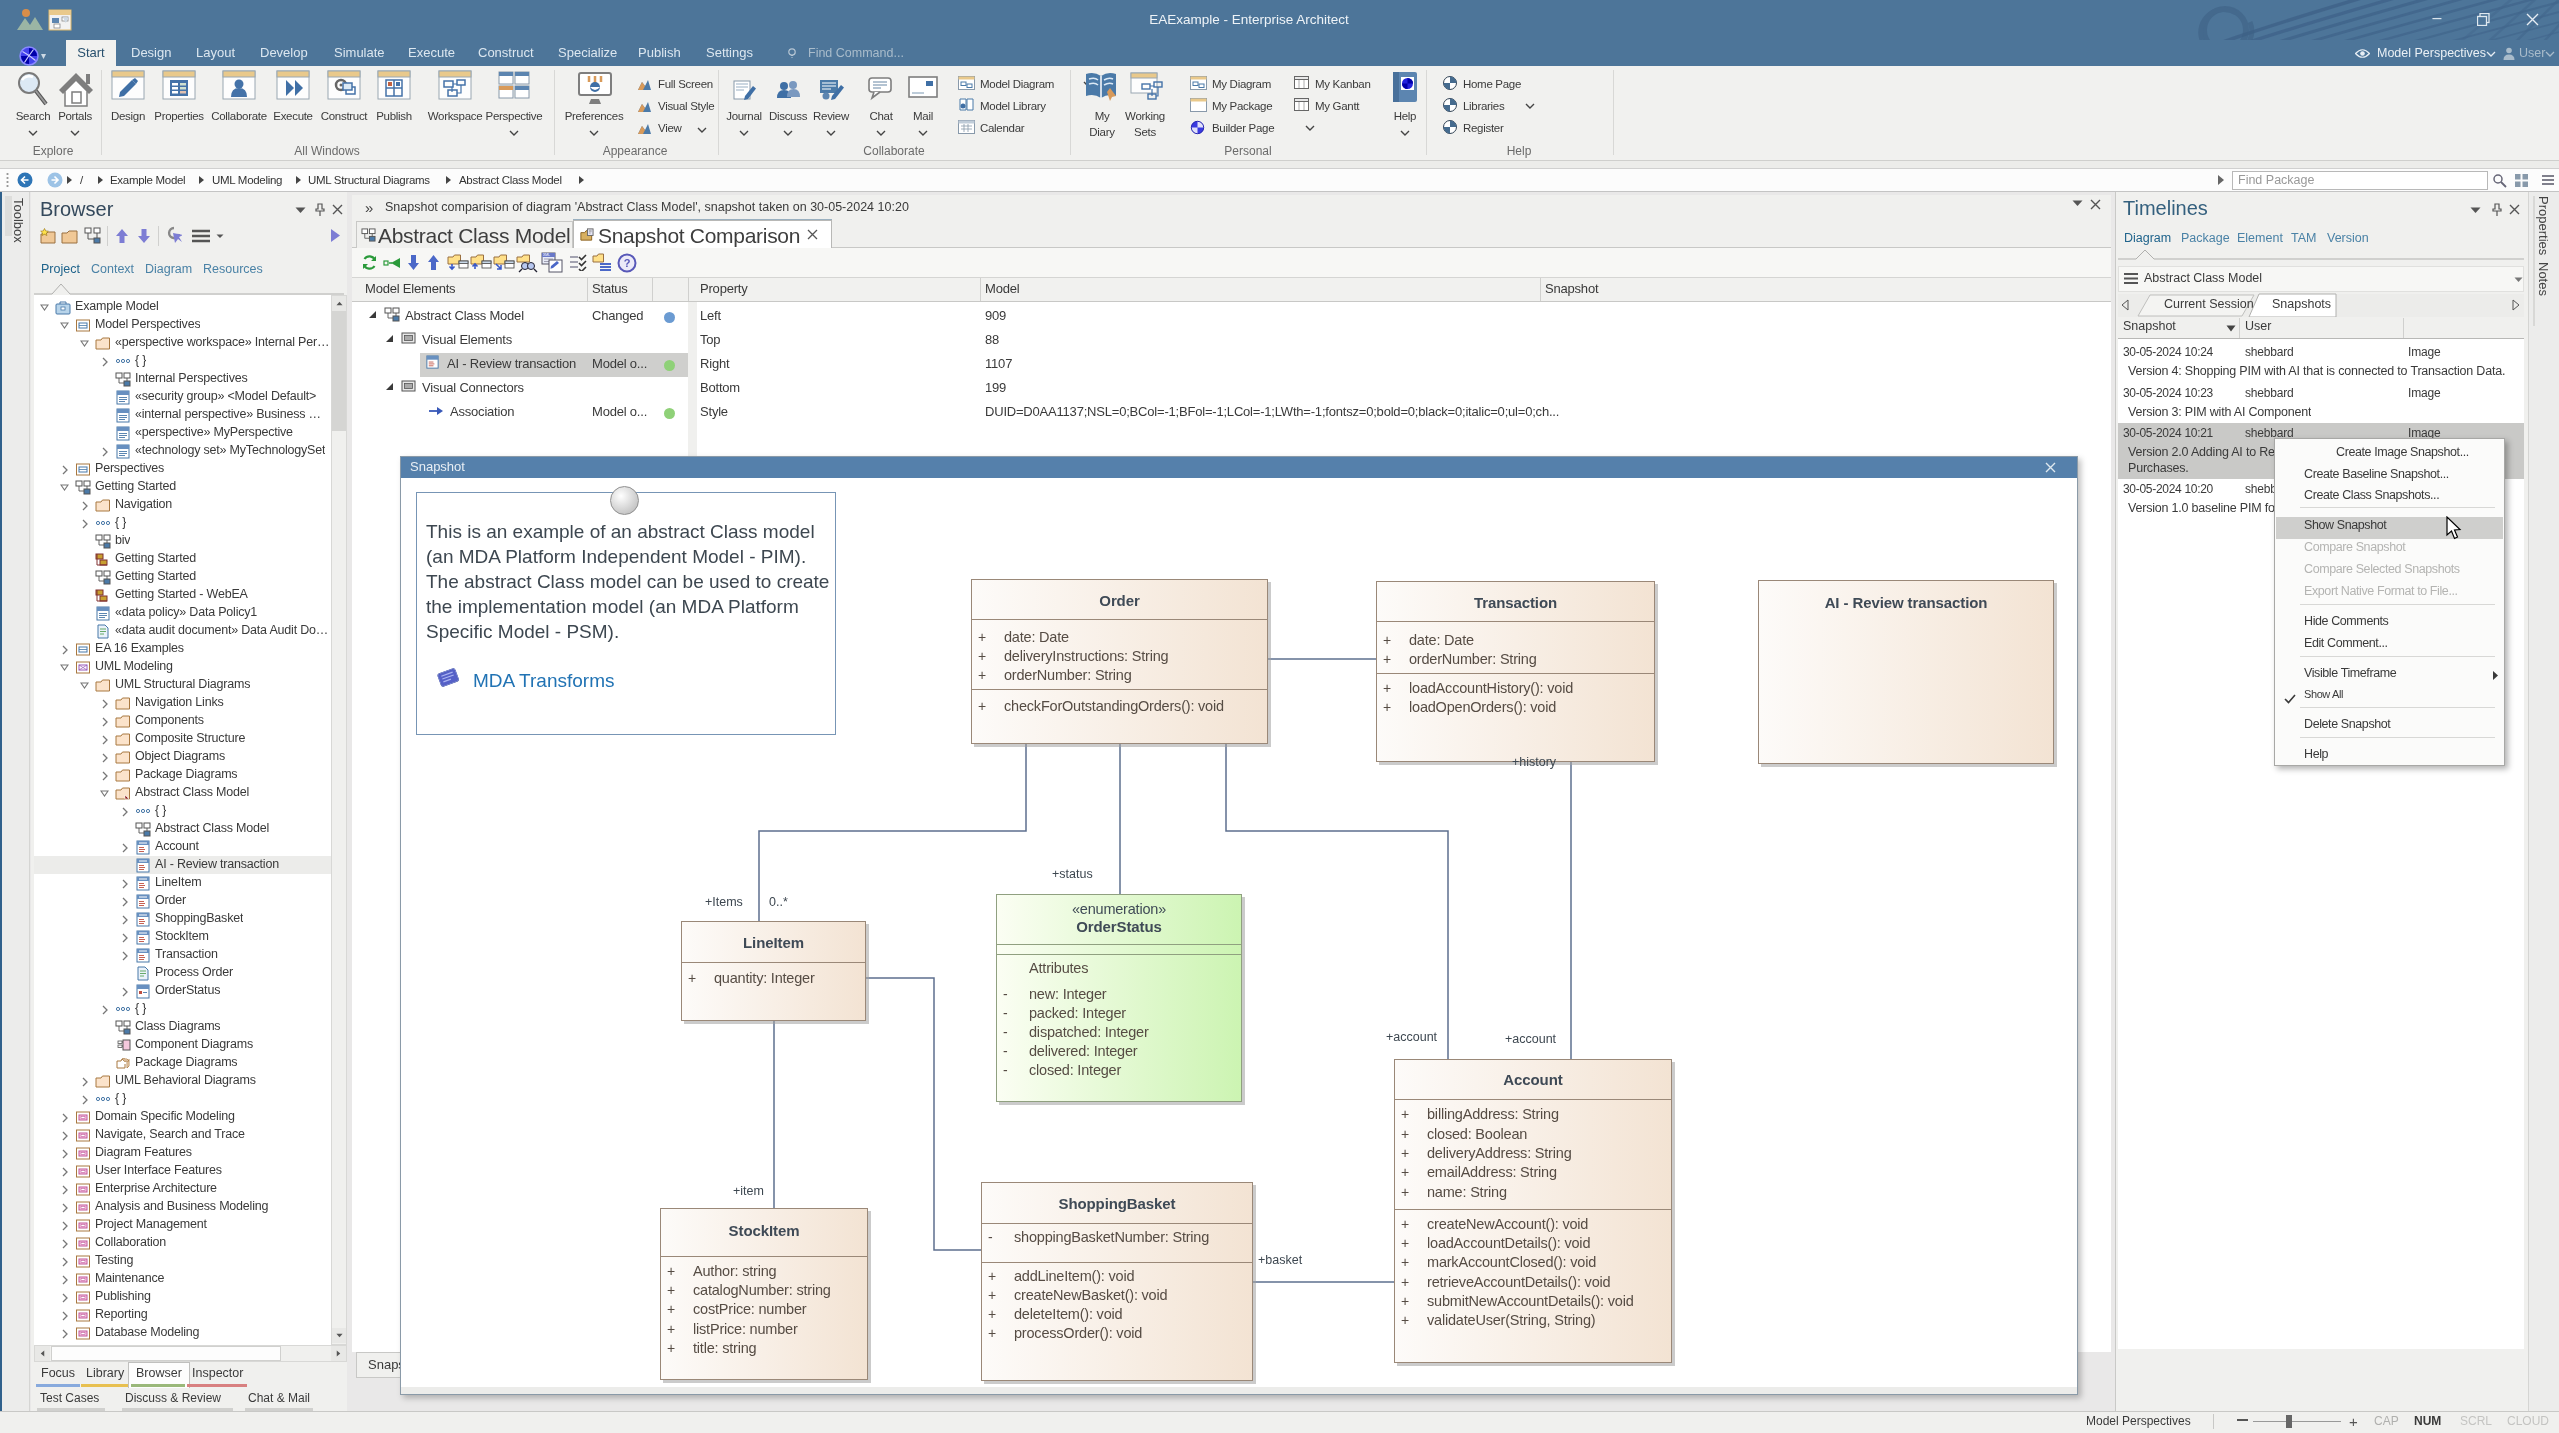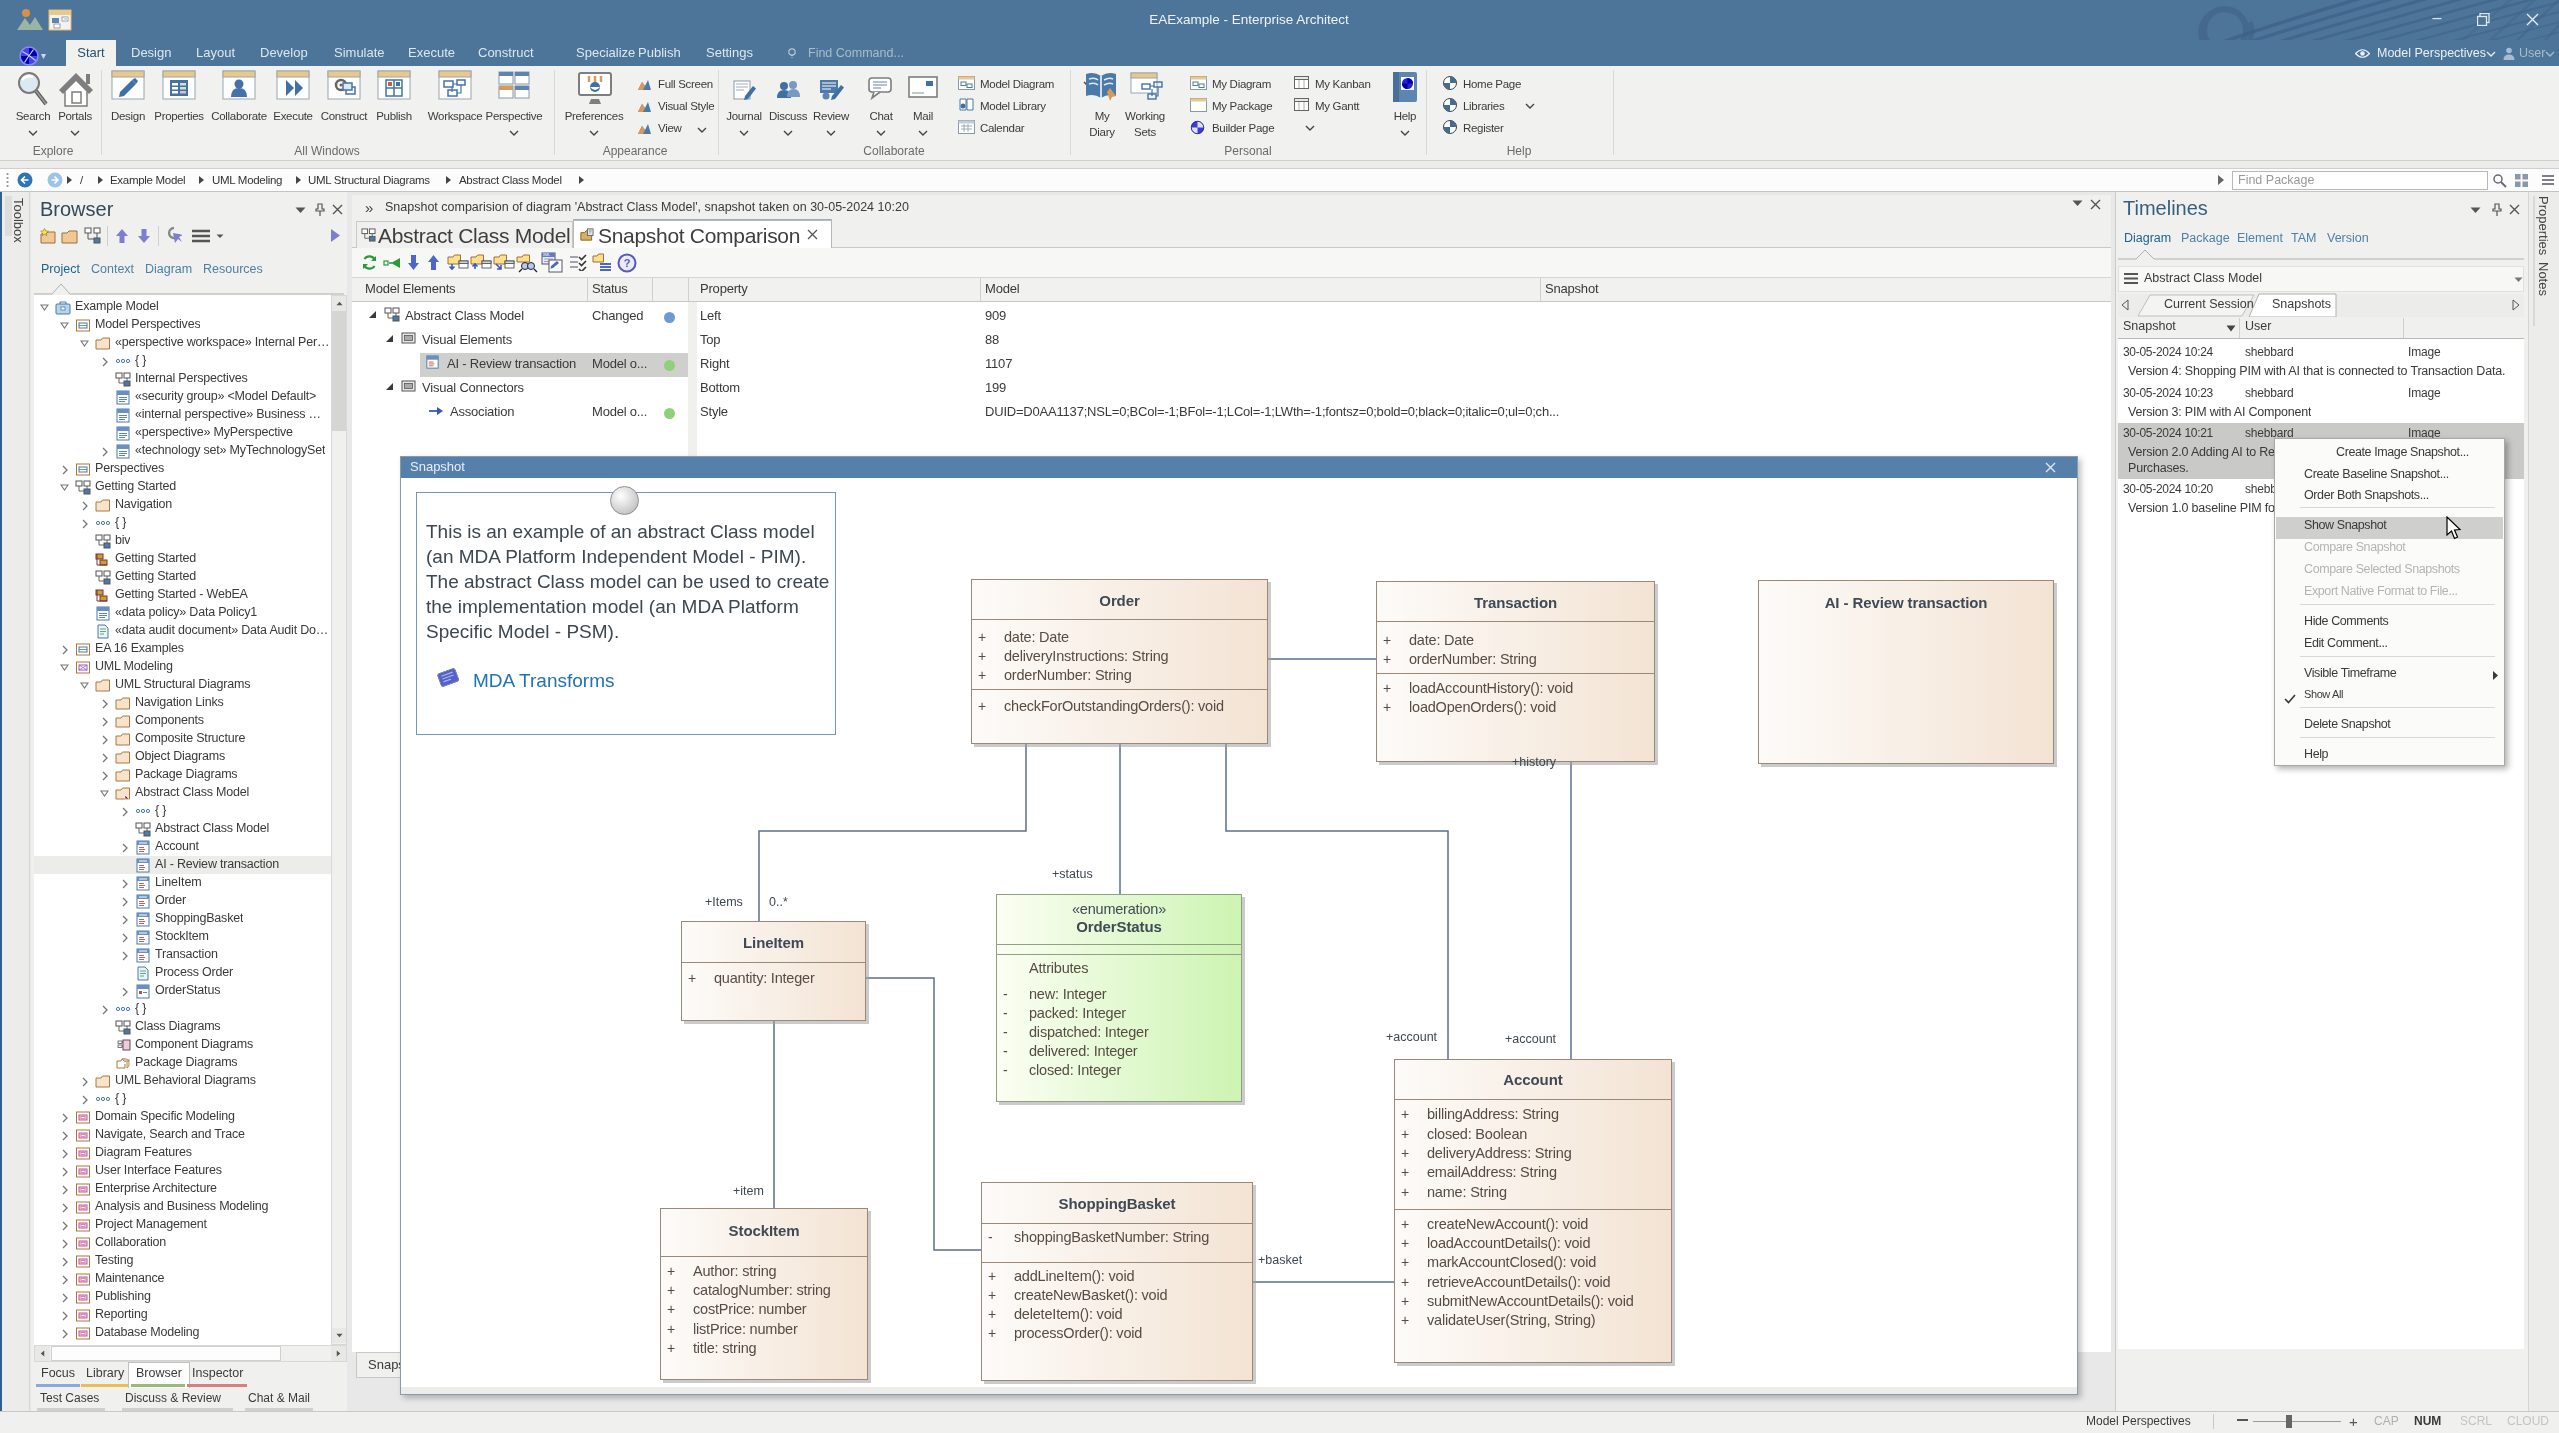--- a/index.html
+++ b/index.html
@@ -67,21 +67,21 @@
 </svg>
 <div class="a" style="left:41px;top:50px;color:#cdd9e4;font-size:10px;">▾</div>
 <div class="a" style="left:66px;top:40px;width:50px;height:26px;background:#f1f1ef;"></div>
 <div class="a" style="left:66px;top:40px;width:50px;height:26px;line-height:26px;text-align:center;color:#28506e;font-size:13px;">Start</div>
 <div class="a nw" style="left:131px;top:40px;height:26px;line-height:26px;color:#dce7f0;font-size:13px;">Design</div>
 <div class="a nw" style="left:196px;top:40px;height:26px;line-height:26px;color:#dce7f0;font-size:13px;">Layout</div>
 <div class="a nw" style="left:260px;top:40px;height:26px;line-height:26px;color:#dce7f0;font-size:13px;">Develop</div>
 <div class="a nw" style="left:334px;top:40px;height:26px;line-height:26px;color:#dce7f0;font-size:13px;">Simulate</div>
 <div class="a nw" style="left:408px;top:40px;height:26px;line-height:26px;color:#dce7f0;font-size:13px;">Execute</div>
 <div class="a nw" style="left:478px;top:40px;height:26px;line-height:26px;color:#dce7f0;font-size:13px;">Construct</div>
-<div class="a nw" style="left:576px;top:40px;height:26px;line-height:26px;color:#dce7f0;font-size:13px;">Specialize</div>
+<div class="a nw" style="left:558px;top:40px;height:26px;line-height:26px;color:#dce7f0;font-size:13px;">Specialize</div>
 <div class="a nw" style="left:638px;top:40px;height:26px;line-height:26px;color:#dce7f0;font-size:13px;">Publish</div>
 <div class="a nw" style="left:706px;top:40px;height:26px;line-height:26px;color:#dce7f0;font-size:13px;">Settings</div>
 <svg class="a" style="left:786px;top:47px;" width="13" height="13" viewBox="0 0 13 13">
     <circle cx="6" cy="5" r="3.2" fill="none" stroke="#b6c6d4" stroke-width="1.2"></circle>
     <path d="M5 8.5 h2 M5.5 10.5 h1" stroke="#b6c6d4" stroke-width="1"></path>
   </svg>
 <div class="a nw" style="left:808px;top:40px;height:26px;line-height:26px;color:#a9bccb;font-size:12.5px;">Find Command...</div>
 <svg class="a" style="left:2355px;top:48px;" width="15" height="11" viewBox="0 0 15 11">
     <path d="M0.5 5.5 Q7.5 -2 14.5 5.5 Q7.5 13 0.5 5.5 Z" fill="none" stroke="#e8eef4" stroke-width="1.2"></path>
     <circle cx="7.5" cy="5.5" r="2.3" fill="#e8eef4"></circle>
@@ -1366,21 +1366,21 @@
 <div class="a nw" style="left:2245px;top:482px;color:#3a3a3a;font-size:12px;letter-spacing:-0.2px;">shebbard</div>
 <div class="a nw" style="left:2408px;top:482px;color:#3a3a3a;font-size:12px;letter-spacing:-0.2px;">Image</div>
 <div class="a nw ell" style="left:2128px;top:501px;max-width:396px;color:#3a3a3a;font-size:12.5px;letter-spacing:-0.2px;">Version 1.0 baseline PIM for Shopping Cart</div>
 <div class="a" style="left:2528px;top:192px;width:31px;height:1219px;background:#ececeb;border-left:1px solid #d5d5d3;"></div>
 <div class="a" style="left:2536px;top:196px;color:#444;font-size:13px;writing-mode:vertical-rl;">Properties</div>
 <div class="a" style="left:2536px;top:262px;color:#444;font-size:13px;writing-mode:vertical-rl;">Notes</div>
 <div class="a" style="left:2533px;top:196px;width:2px;height:130px;background:#d8d8d6;"></div>
 <div class="a" style="left:2274px;top:438px;width:231px;height:328px;background:#fbfbfa;border:1px solid #a8a8a6;box-shadow:3px 3px 6px rgba(0,0,0,0.3);"></div>
 <div class="a nw" style="left:2304px;top:445px;color:#3a3a3a;font-size:12.5px;letter-spacing:-0.4px;margin-left:32px;">Create Image Snapshot...</div>
 <div class="a nw" style="left:2304px;top:467px;color:#3a3a3a;font-size:12.5px;letter-spacing:-0.4px;">Create Baseline Snapshot...</div>
-<div class="a nw" style="left:2304px;top:488px;color:#3a3a3a;font-size:12.5px;letter-spacing:-0.4px;">Order Both Snapshots...</div>
+<div class="a nw" style="left:2304px;top:488px;color:#3a3a3a;font-size:12.5px;letter-spacing:-0.4px;">Create Class Snapshots...</div>
 <div class="a" style="left:2300px;top:507px;width:195px;height:1px;background:#d8d8d6;"></div>
 <div class="a" style="left:2276px;top:517px;width:227px;height:22px;background:#cfcfcd;"></div>
 <div class="a nw" style="left:2304px;top:518px;color:#3a3a3a;font-size:12.5px;letter-spacing:-0.4px;">Show Snapshot</div>
 <div class="a nw" style="left:2304px;top:540px;color:#b4b4b2;font-size:12.5px;letter-spacing:-0.4px;">Compare Snapshot</div>
 <div class="a nw" style="left:2304px;top:562px;color:#b4b4b2;font-size:12.5px;letter-spacing:-0.4px;">Compare Selected Snapshots</div>
 <div class="a nw" style="left:2304px;top:584px;color:#b4b4b2;font-size:12.5px;letter-spacing:-0.4px;">Export Native Format to File...</div>
 <div class="a" style="left:2300px;top:604px;width:195px;height:1px;background:#d8d8d6;"></div>
 <div class="a nw" style="left:2304px;top:614px;color:#3a3a3a;font-size:12.5px;letter-spacing:-0.4px;">Hide Comments</div>
 <div class="a nw" style="left:2304px;top:636px;color:#3a3a3a;font-size:12.5px;letter-spacing:-0.4px;">Edit Comment...</div>
 <div class="a" style="left:2300px;top:656px;width:195px;height:1px;background:#d8d8d6;"></div>

